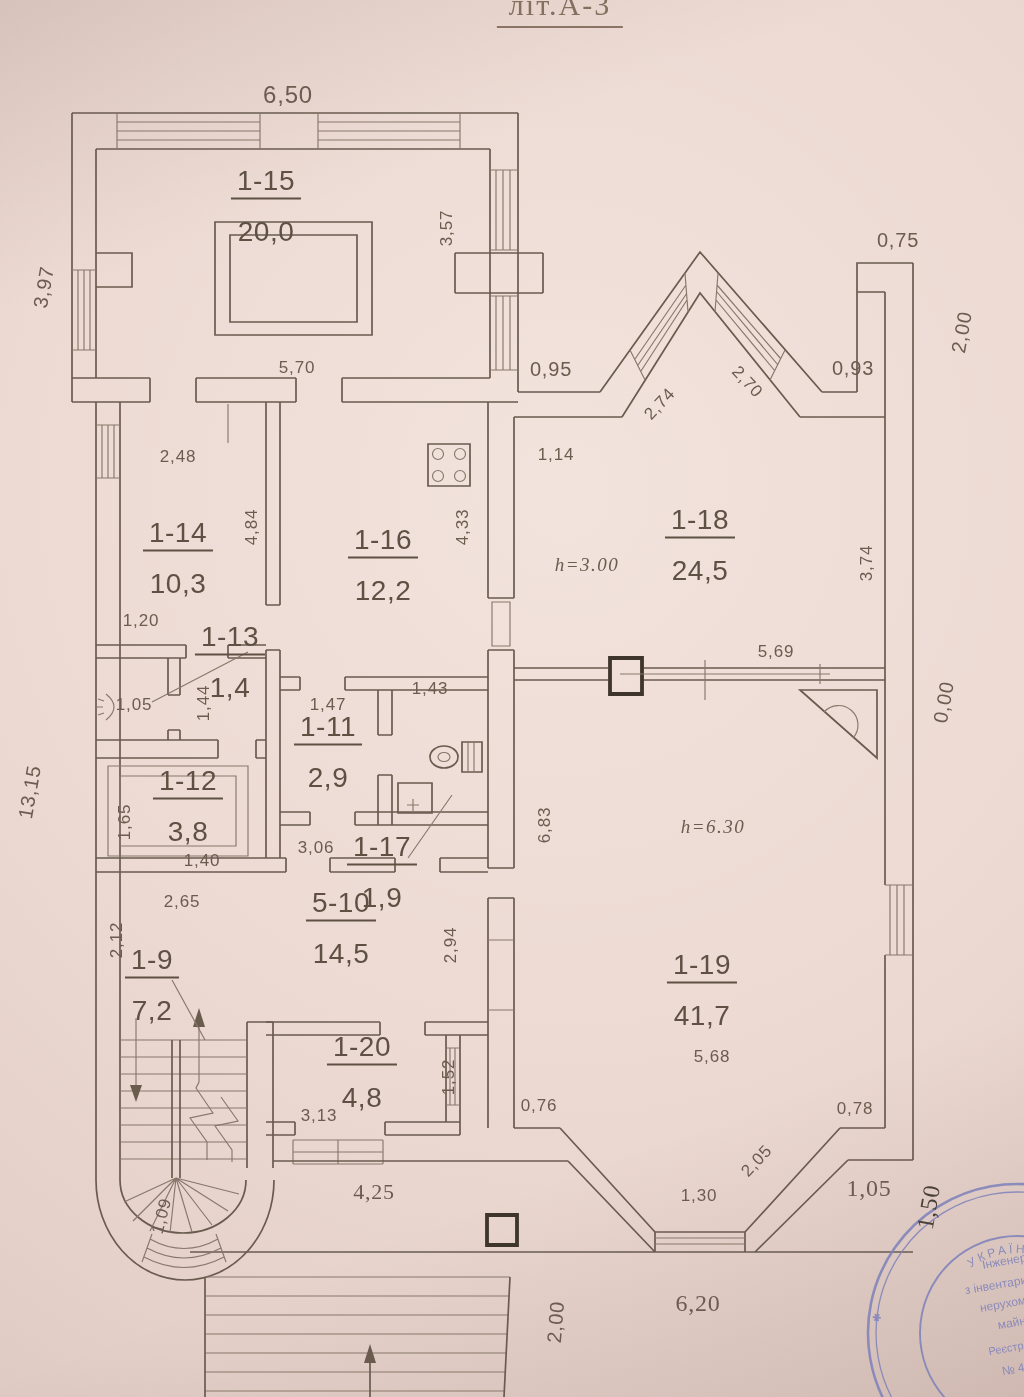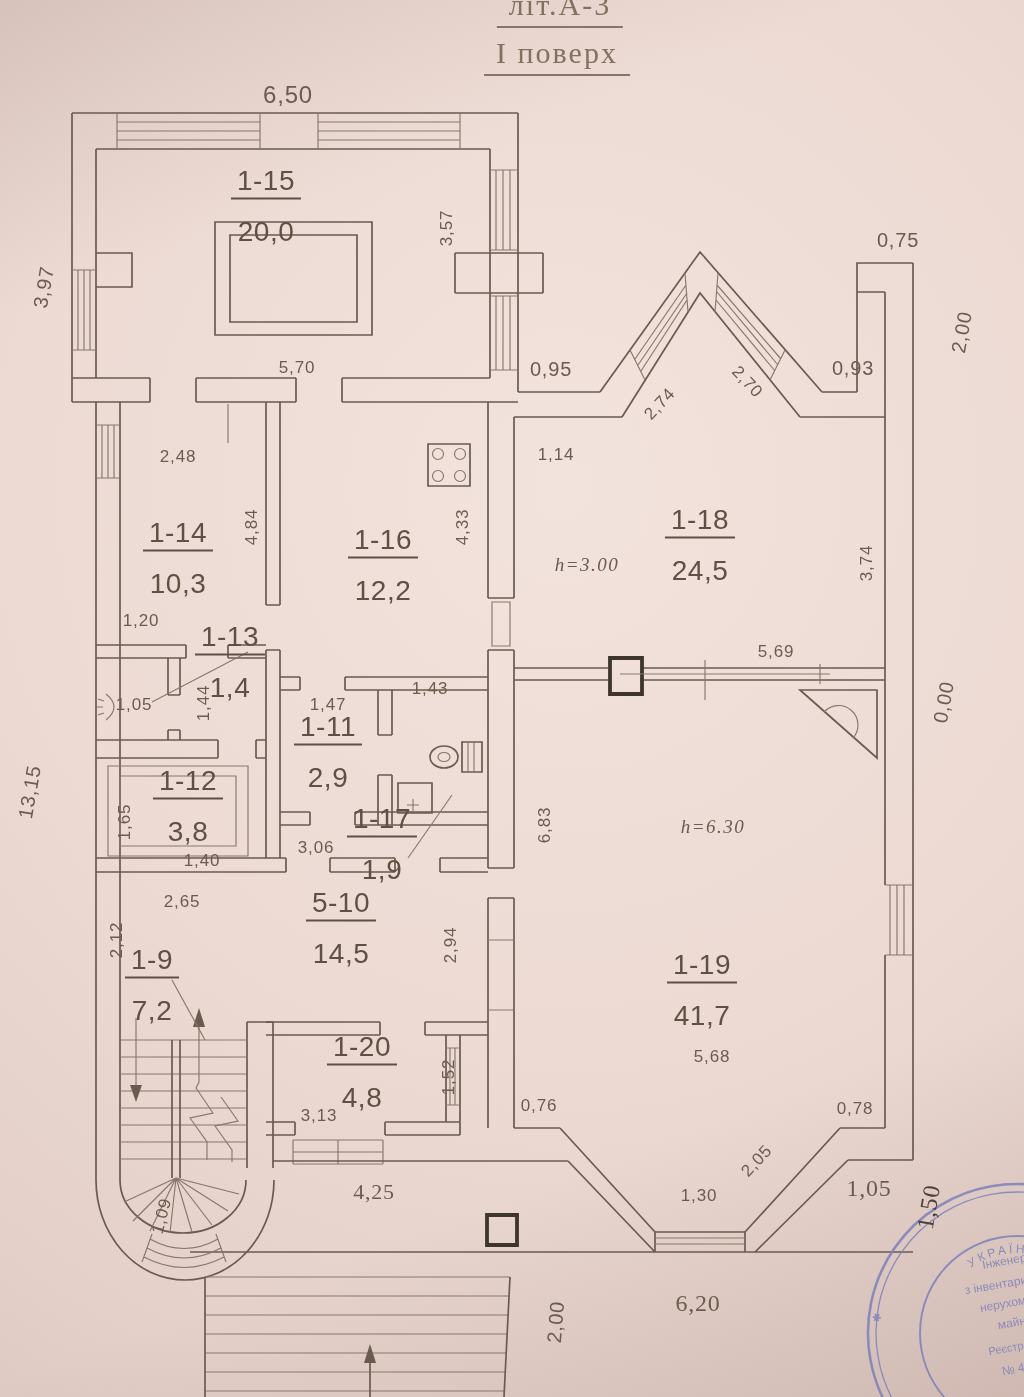--- a/index.html
+++ b/index.html
@@ -190,21 +190,20 @@
       <text x="1017" y="1306" text-anchor="middle" fill="#7d81bb" font-size="12">нерухомого</text>
       <text x="1017" y="1326" text-anchor="middle" fill="#7d81bb" font-size="12">майна</text>
       <text x="1017" y="1350" text-anchor="middle" fill="#7d81bb" font-size="11">Реєстраційн</text>
       <text x="1017" y="1372" text-anchor="middle" fill="#7d81bb" font-size="12">№ 4209</text>
     </g>
   </svg>
 
   <div class="labels">
 
     <div class="title" style="left:560px;top:-12px">літ.А-3</div>
-    <div class="title" style="left:557px;top:36px">І поверх</div>
 
     <div class="room" style="left:266px;top:206px">
       <span class="rid">1-15</span>
       <span class="rarea">20,0</span>
     </div>
     <div class="room" style="left:178px;top:558px">
       <span class="rid">1-14</span>
       <span class="rarea">10,3</span>
     </div>
     <div class="room" style="left:230px;top:662px">
@@ -220,21 +219,21 @@
       <span class="rarea">24,5</span>
     </div>
     <div class="room" style="left:328px;top:752px">
       <span class="rid">1-11</span>
       <span class="rarea">2,9</span>
     </div>
     <div class="room" style="left:188px;top:806px">
       <span class="rid">1-12</span>
       <span class="rarea">3,8</span>
     </div>
-    <div class="room" style="left:382px;top:844px">
+    <div class="room" style="left:382px;top:872px">
       <span class="rid">1-17</span>
       <span class="rarea">1,9</span>
     </div>
     <div class="room" style="left:341px;top:928px">
       <span class="rid">5-10</span>
       <span class="rarea">14,5</span>
     </div>
     <div class="room" style="left:152px;top:985px">
       <span class="rid">1-9</span>
       <span class="rarea">7,2</span>

